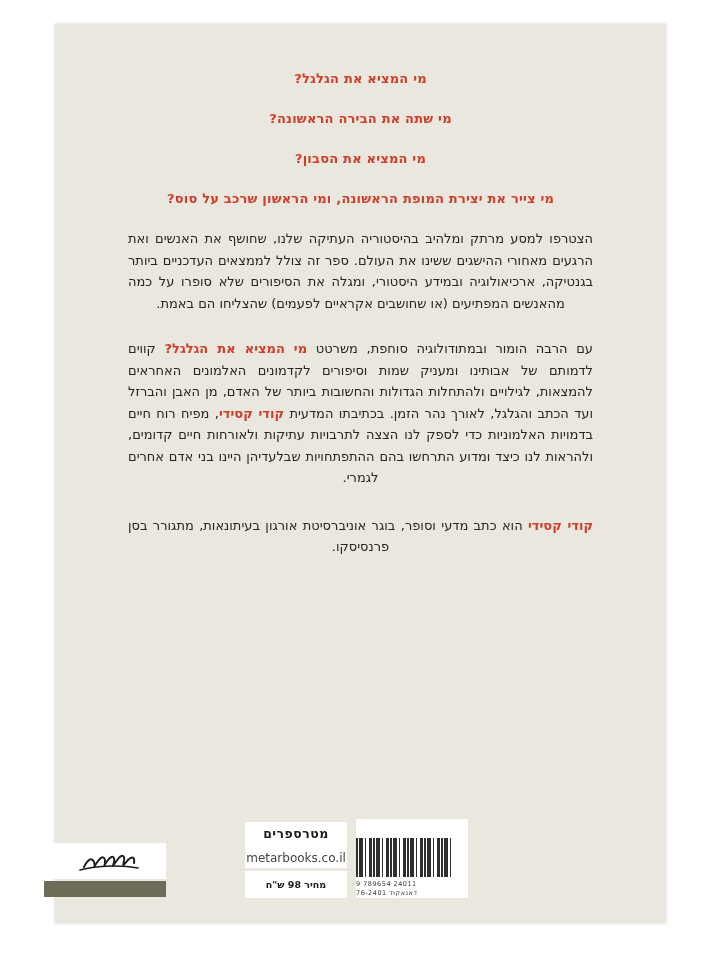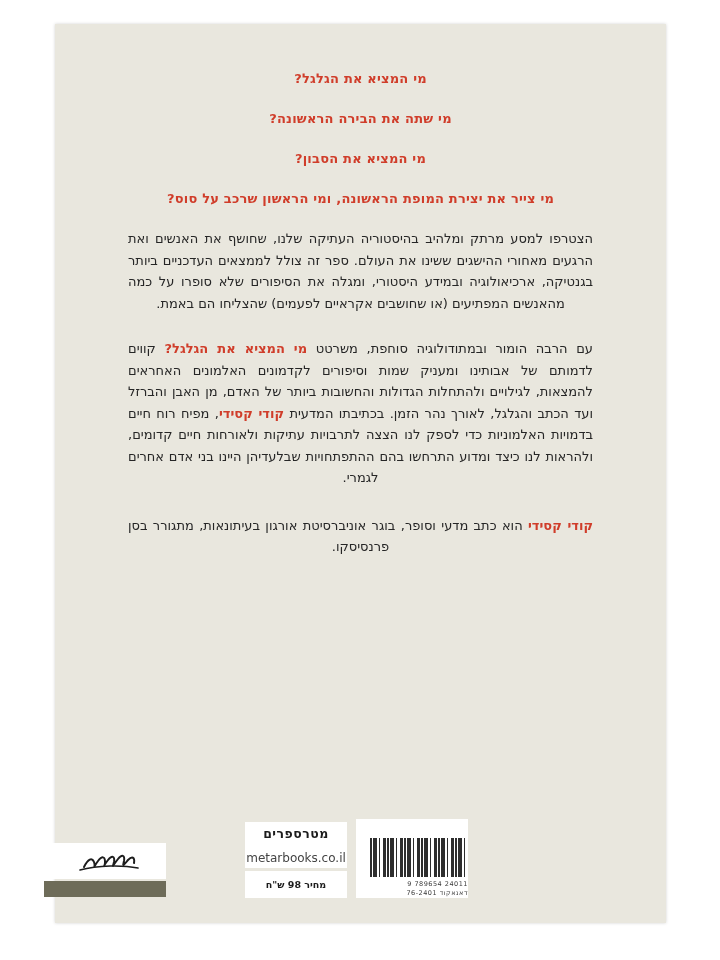--- a/index.html
+++ b/index.html
@@ -125,21 +125,21 @@
   }
   .barcode-box {
     position: absolute;
     left: 301px;
     top: 795px;
     width: 112px;
     height: 79px;
     background: #ffffff;
     display: flex;
     flex-direction: column;
-    align-items: flex-start;
+    align-items: flex-end;
     padding-top: 19px;
     box-sizing: border-box;
   }
   .barcode-bars {
     width: 98px;
     height: 40px;
     background: repeating-linear-gradient(
       90deg,
       #2e2e2e 0 2px, #ffffff 2px 3px,
       #2e2e2e 3px 7px, #ffffff 7px 9px,

